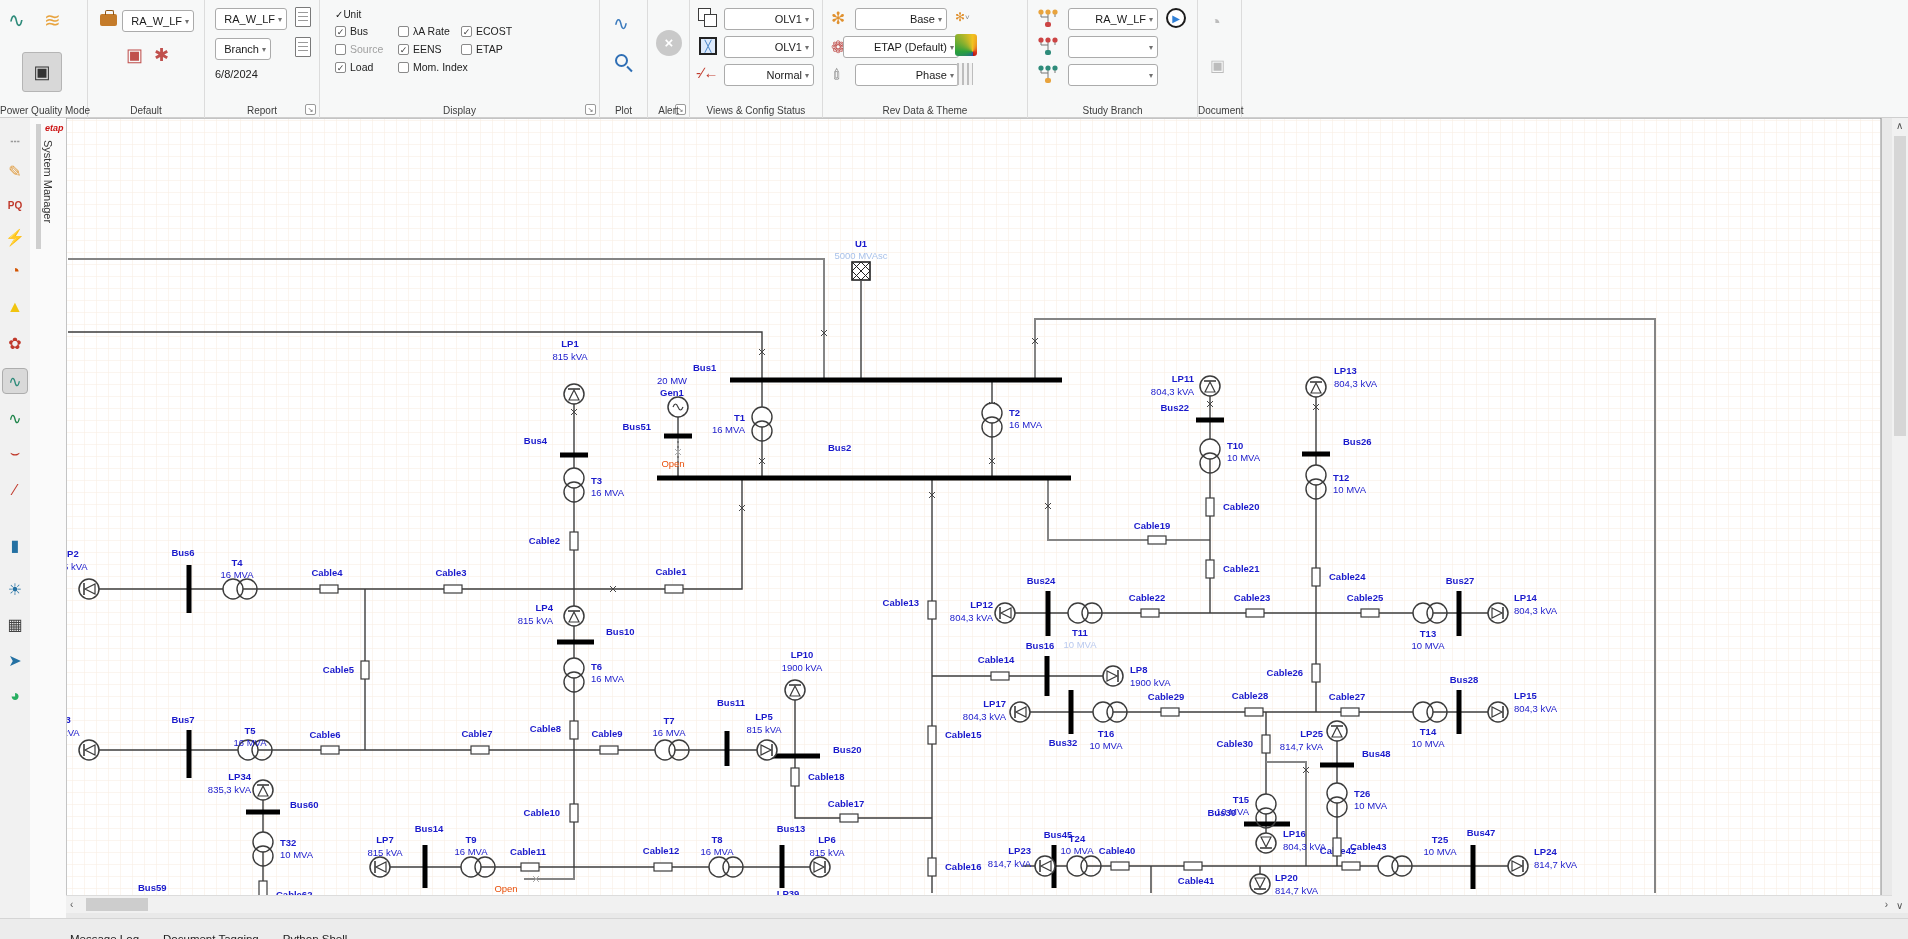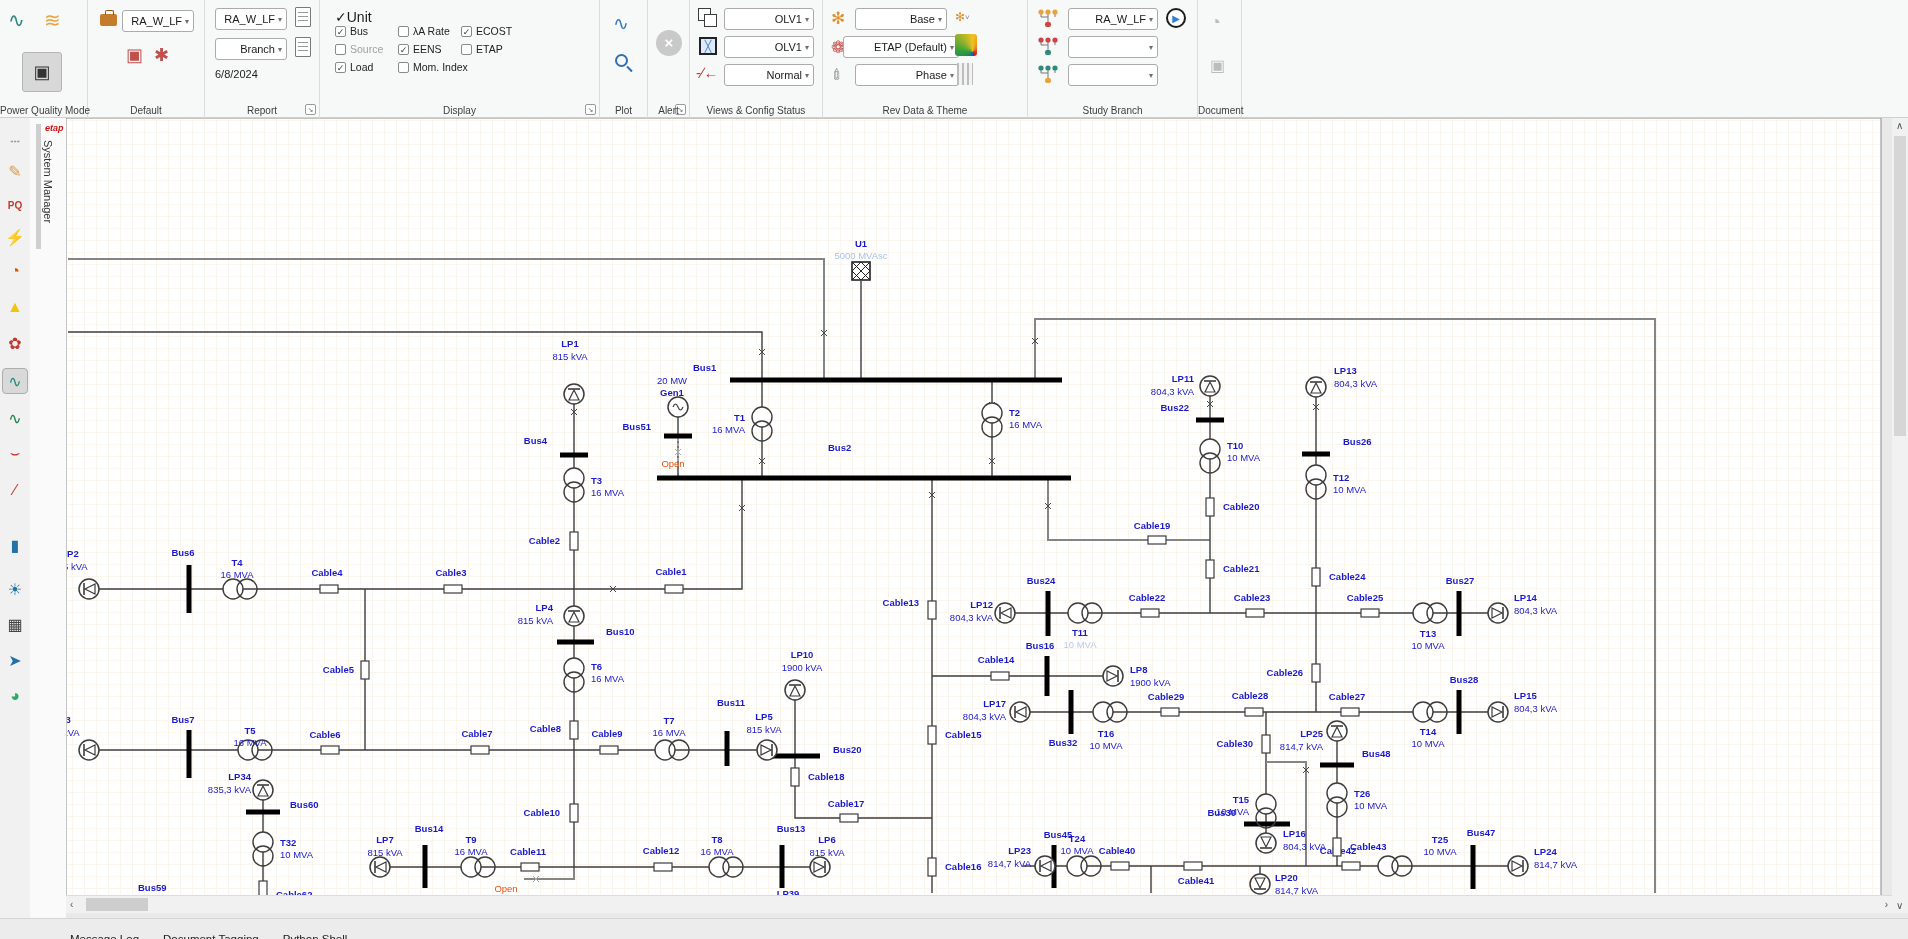--- a/index.html
+++ b/index.html
@@ -47,21 +47,21 @@
                        border:1.5px solid #8d5516; border-bottom:none; border-radius:2px 2px 0 0; }
   .playbtn { position:absolute; width:20px; height:20px; border:2px solid #1c1c1c; border-radius:50%;
              color:#2f7fd6; font-size:10px; text-align:center; line-height:17px; background:#fff; }
   .chkcol { position:absolute; top:22px; }
   .chkrow { display:flex; align-items:center; height:18px; }
   .box { width:11px; height:11px; border:1px solid #8a8a8a; border-radius:2px; background:#fff;
          font-size:9px; line-height:10px; text-align:center; color:#4a4a4a; margin-right:4px; }
   .box.on { color:#3a3a3a; }
   .chkrow span.lab { font-size:10.5px; color:#222; white-space:nowrap; }
   .chkrow.dis span.lab { color:#a0a0a0; }
-  .unit { position:absolute; left:15px; top:9px; font-size:14px; color:#1a1a1a; }
+  .unit { position:absolute; left:15px; top:9px; font-size:10px; color:#1a1a1a; }
 
   
   .sidebar { position:absolute; left:0; top:118px; width:30px; height:821px; background:#f1f1f1; z-index:4; }
   .sideitem { position:absolute; left:2px; width:26px; height:26px; display:flex;
               align-items:center; justify-content:center; font-size:16px; }
   .sideitem.sel { background:#d9d9d9; border:1px solid #adadad; border-radius:4px; }
   .smstrip { position:absolute; left:30px; top:118px; width:36px; height:821px; background:#fafafa; z-index:4; }
   .rail { position:absolute; left:6px; top:6px; width:5px; height:125px; background:#cfcfcf; }
   .etap { position:absolute; left:15px; top:5px; color:#cc1111; font-weight:bold; font-style:italic;
           font-size:9px; }
@@ -579,21 +579,21 @@
     <div class="rgroup" style="left:205px;width:115px">
       <div class="dd" style="left:10px;top:8px;width:72px">
         <span class="dd-t">RA_W_LF</span>
           <span class="dd-a">▾</span>
       </div>
       <span class="page" style="left:90px;top:7px">
           <i style="top:4px"></i>
           <i style="top:8px"></i>
           <i style="top:12px"></i>
         </span>
-      <div class="dd" style="left:10px;top:38px;width:72px">
+      <div class="dd" style="left:10px;top:38px;width:56px">
         <span class="dd-t">Branch</span>
           <span class="dd-a">▾</span>
       </div>
       <span class="page" style="left:90px;top:37px">
           <i style="top:4px"></i>
           <i style="top:8px"></i>
           <i style="top:12px"></i>
         </span>
       <div style="position:absolute;left:10px;top:68px;font-size:11px;color:#222">6/8/2024</div>
       <span class="launch">↘</span>

